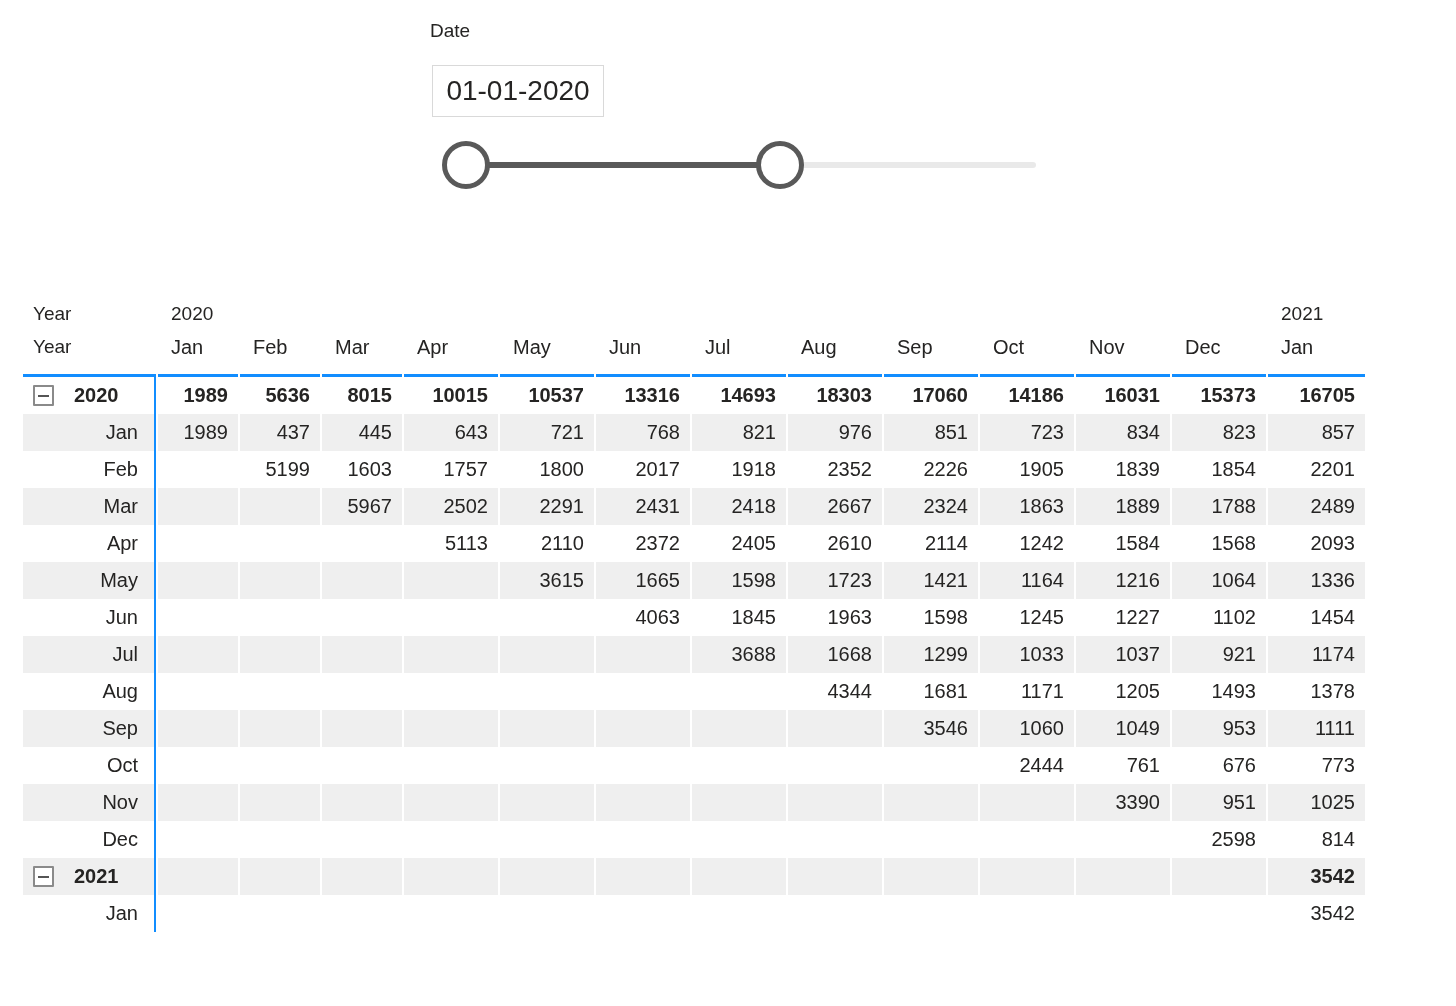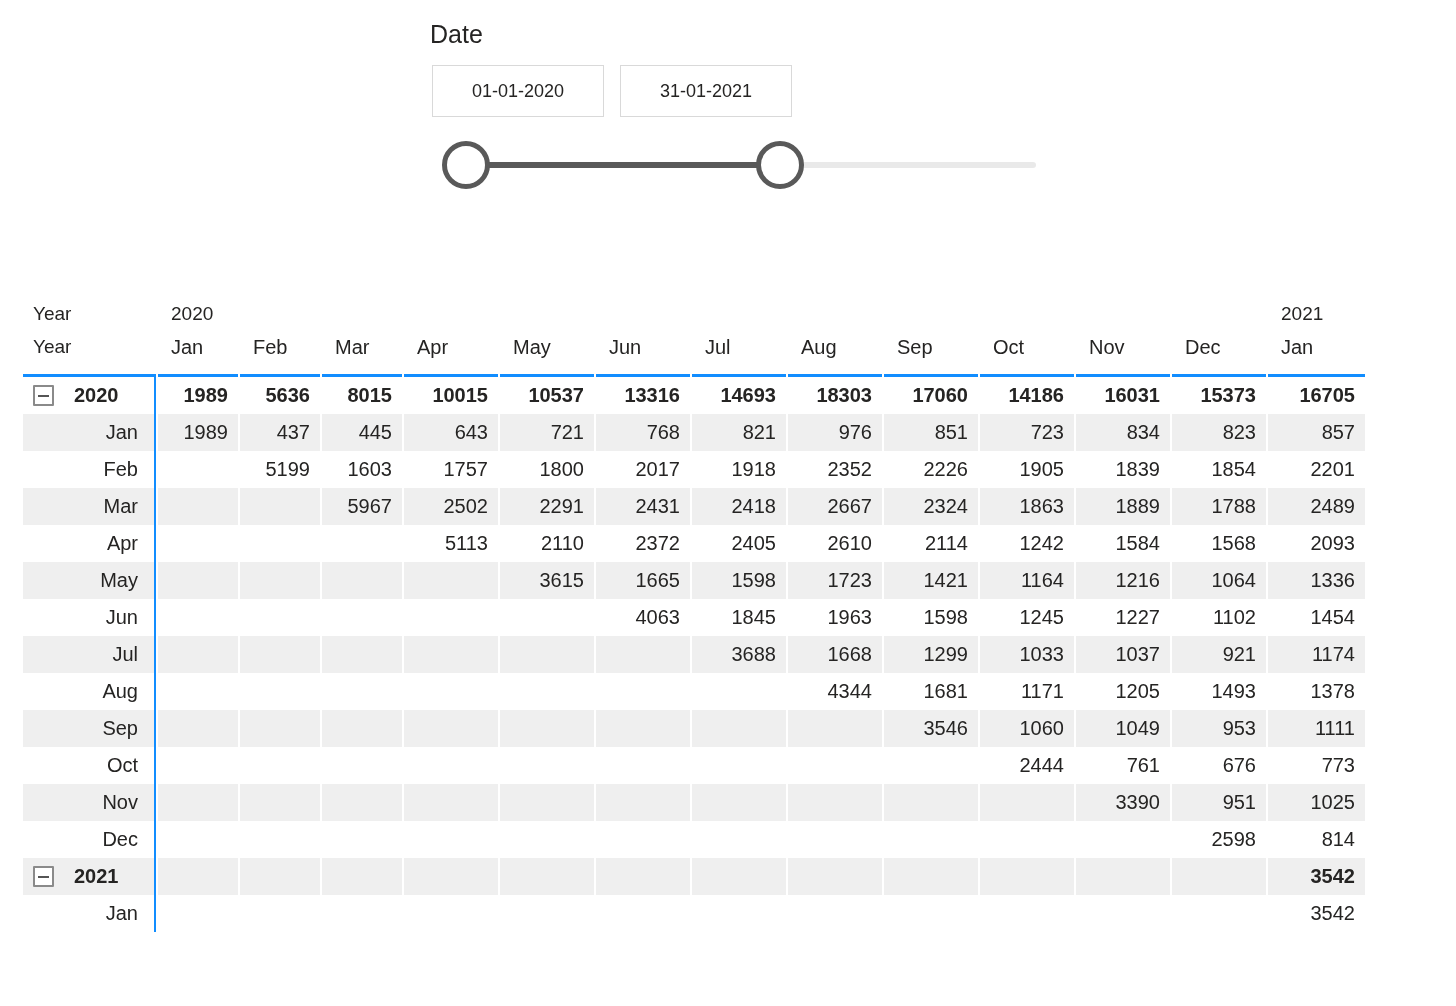--- a/index.html
+++ b/index.html
@@ -8,27 +8,27 @@
     width: 1456px; height: 1006px;
     background: #ffffff;
     font-family: "Liberation Sans", "DejaVu Sans", sans-serif;
     color: #252423;
     position: relative;
     overflow: hidden;
   }
 
   
   .slicer { position: absolute; left: 430px; top: 18px; width: 625px; height: 185px; }
-  .slicer-title { position: absolute; left: 0; top: 2px; font-size: 25px; color: #252423; }
+  .slicer-title { position: absolute; left: 0; top: 2px; font-size: 19px; color: #252423; }
   .date-inputs { position: absolute; left: 2px; top: 47px; display: flex; gap: 16px; }
   .date-input {
     width: 172px; height: 52px;
     border: 1px solid #d9d9d9; background: #fff;
     display: flex; align-items: center; justify-content: center;
-    font-size: 18px; color: #252423;
+    font-size: 28px; color: #252423;
   }
   .slider { position: absolute; left: 0; top: 117px; width: 620px; height: 62px; }
   .track { position: absolute; height: 6px; top: 27px; }
   .track-selected { left: 36px; width: 314px; background: #595959; }
   .track-rest { left: 350px; width: 256px; background: #e9e9e9; border-radius: 0 3px 3px 0; }
   .handle {
     position: absolute; top: 6px;
     width: 48px; height: 48px;
     background: #fff; border: 5px solid #595959; border-radius: 50%;
   }
@@ -72,21 +72,20 @@
   .collapse-box .minus { width: 11px; height: 2px; background: #555; display: block; }
   .year-label { margin-left: 20px; }
 </style>
 </head>
 <body>
 
 <div class="slicer">
   <div class="slicer-title">Date</div>
   <div class="date-inputs">
     <div class="date-input">01-01-2020</div>
-    <div class="date-input">31-01-2021</div>
   </div>
   <div class="slider">
     <div class="track track-selected"></div>
     <div class="track track-rest"></div>
     <div class="handle handle-start"></div>
     <div class="handle handle-end"></div>
   </div>
 </div>
 
 <div class="matrix">

